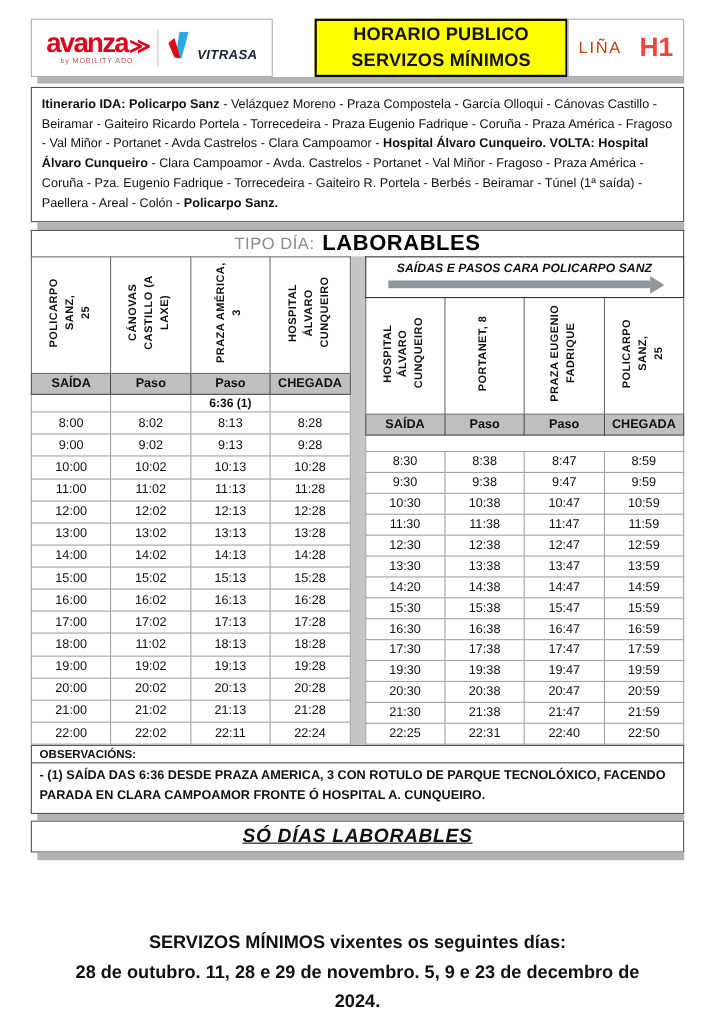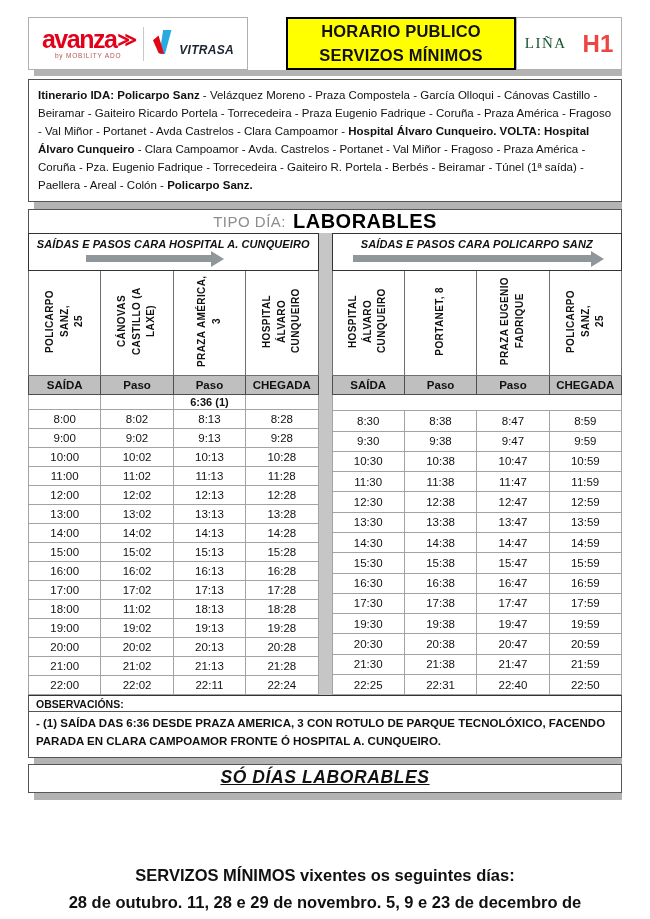--- a/index.html
+++ b/index.html
@@ -14,39 +14,39 @@
   .content { position: absolute; left: 28px; top: 17px; width: 594px; }
 
   
   .header { display: flex; height: 53px; }
   .cell-logos {
     width: 220px; border: 1px solid #b0b0b0;
     display: flex; align-items: center; justify-content: center; gap: 9px;
     background: #fff;
   }
   .avanza { text-align: center; line-height: 1; position: relative; }
-  .avanza-row { display: flex; align-items: center; gap: 1px; }
+  .avanza-row { display: flex; align-items: flex-end; gap: 1px; }
   .avanza-text { color: #e2001a; font-weight: bold; font-size: 25px; letter-spacing: -1.5px; }
   .avanza-chevrons { color: #e2001a; font-weight: bold; font-size: 19px; letter-spacing: -3px; }
   .avanza-sub { font-size: 6.5px; color: #b5554d; letter-spacing: 0.8px; margin-top: 1px; text-align: center; }
   .logo-divider { width: 1px; height: 34px; background: #c9c9c9; }
   .vitrasa { display: flex; align-items: flex-end; gap: 2px; }
   .vitrasa-text { font-weight: bold; font-style: italic; font-size: 12px; color: #1b2430; letter-spacing: 0.3px; padding-bottom: 2px; }
   .cell-title {
     width: 230px; background: #ffff00; border: 2px solid #000;
     display: flex; flex-direction: column; align-items: center; justify-content: center;
     font-weight: bold; font-size: 16.5px; line-height: 1.4; text-align: center;
     letter-spacing: 0.2px;
     margin-left: 38px;
   }
   .cell-line {
     flex: 1; border: 1px solid #b0b0b0; background: #fff;
     display: flex; align-items: center; justify-content: center; gap: 16px;
   }
-  .line-label { color: #14532d; font-size: 15px; letter-spacing: 1.5px; font-family: Liberation Serif, serif; }
+  .line-label { color: #c2410c; font-size: 15px; letter-spacing: 1.5px; }
   .line-value { color: #ef4444; font-weight: bold; font-size: 24px; }
 
   
   .shadow-bar { height: 7px; background: #b3b3b3; margin-left: 6px; }
   .shadow-bar.tight { height: 6px; }
 
   
   .itinerary {
     margin-top: 3px;
     border: 1px solid #555;
@@ -139,26 +139,20 @@
   <div class="shadow-bar"></div>
 
   <div class="tipo-dia">
     <span class="tipo-label">TIPO DÍA:</span>
     <span class="tipo-value">LABORABLES</span>
   </div>
 
   <div class="tables">
     <table class="tt">
       <thead>
-        <tr>
-          <th colspan="4" class="dir-head">
-            <div class="dir-title">SAÍDAS E PASOS CARA HOSPITAL A. CUNQUEIRO</div>
-            <div class="arrow arrow-short"></div>
-          </th>
-        </tr>
         <tr class="stops-row">
             <th class="stop-cell"><span class="vert">POLICARPO SANZ,
 25</span></th>
             <th class="stop-cell"><span class="vert">CÁNOVAS
 CASTILLO (A LAXE)</span></th>
             <th class="stop-cell"><span class="vert">PRAZA AMÉRICA, 3</span></th>
             <th class="stop-cell"><span class="vert">HOSPITAL ÁLVARO
 CUNQUEIRO</span></th>
           </tr>
         <tr class="types-row">
@@ -326,21 +320,21 @@
             <td class="time-cell">12:47</td>
             <td class="time-cell">12:59</td>
           </tr>
           <tr>
             <td class="time-cell">13:30</td>
             <td class="time-cell">13:38</td>
             <td class="time-cell">13:47</td>
             <td class="time-cell">13:59</td>
           </tr>
           <tr>
-            <td class="time-cell">14:30</td>
+            <td class="time-cell">14:20</td>
             <td class="time-cell">14:38</td>
             <td class="time-cell">14:47</td>
             <td class="time-cell">14:59</td>
           </tr>
           <tr>
             <td class="time-cell">15:30</td>
             <td class="time-cell">15:38</td>
             <td class="time-cell">15:47</td>
             <td class="time-cell">15:59</td>
           </tr>

